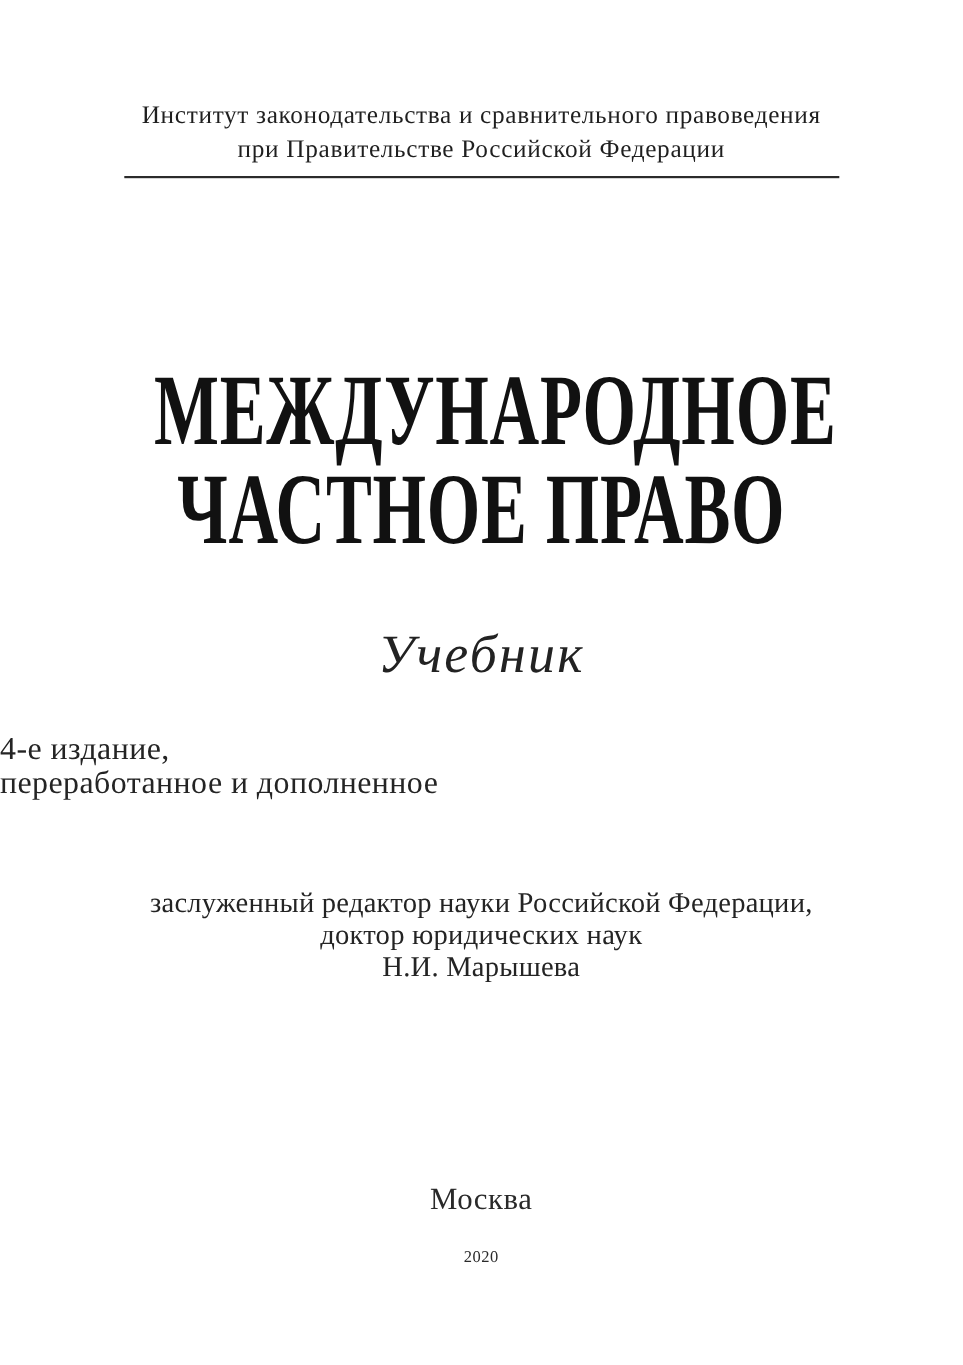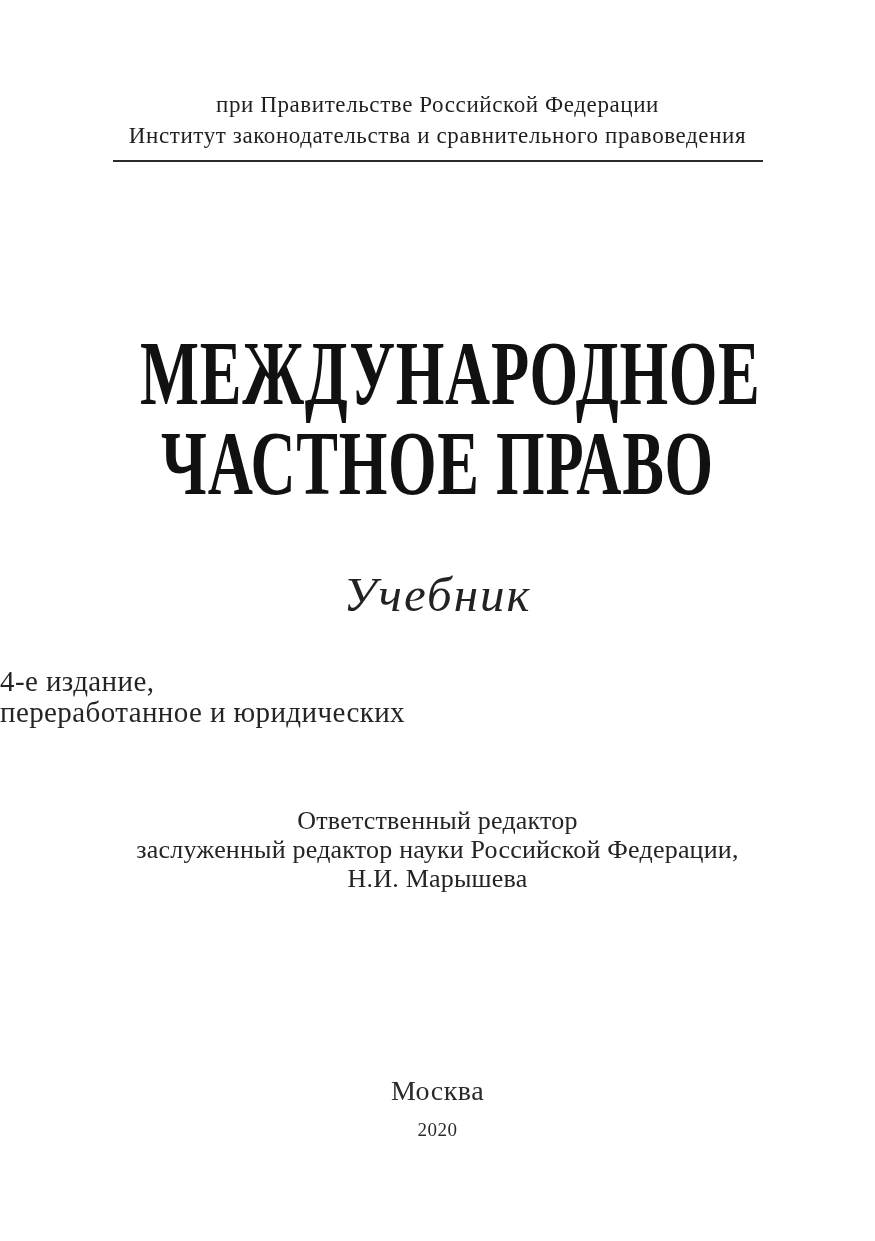--- a/index.html
+++ b/index.html
@@ -95,53 +95,53 @@
     width: 100%;
     text-align: center;
     color: #2a2a2a;
   }
   .imprint-city {
     font-size: 28px;
     line-height: 28px;
     letter-spacing: 0.5px;
   }
   .imprint-year {
-    margin-top: 12px;
-    font-size: 19px;
+    margin-top: 25px;
+    font-size: 15px;
     line-height: 26px;
     letter-spacing: 0.5px;
   }
 </style>
 </head>
 <body>
 
 <div class="page">
 
   <header class="institution">
+    <div>Институт законодательства и сравнительного правоведения</div>
     <div>при Правительстве Российской Федерации</div>
-    <div>Институт законодательства и сравнительного правоведения</div>
   </header>
 
   <div class="rule"></div>
 
   <h1 class="book-title">
     <span class="title-line">МЕЖДУНАРОДНОЕ</span>
     <span class="title-line">ЧАСТНОЕ ПРАВО</span>
   </h1>
 
   <div class="subtitle">Учебник</div>
 
   <div class="edition">
     <div>4-е издание,</div>
-    <div>переработанное и юридических</div>
+    <div>переработанное и дополненное</div>
   </div>
 
   <div class="editor">
-    <div>Ответственный редактор</div>
     <div>заслуженный редактор науки Российской Федерации,</div>
+    <div>доктор юридических наук</div>
     <div class="editor-name">Н.И. Марышева</div>
   </div>
 
   <div class="imprint">
     <div class="imprint-city">Москва</div>
     <div class="imprint-year">2020</div>
   </div>
 
 </div>
 

